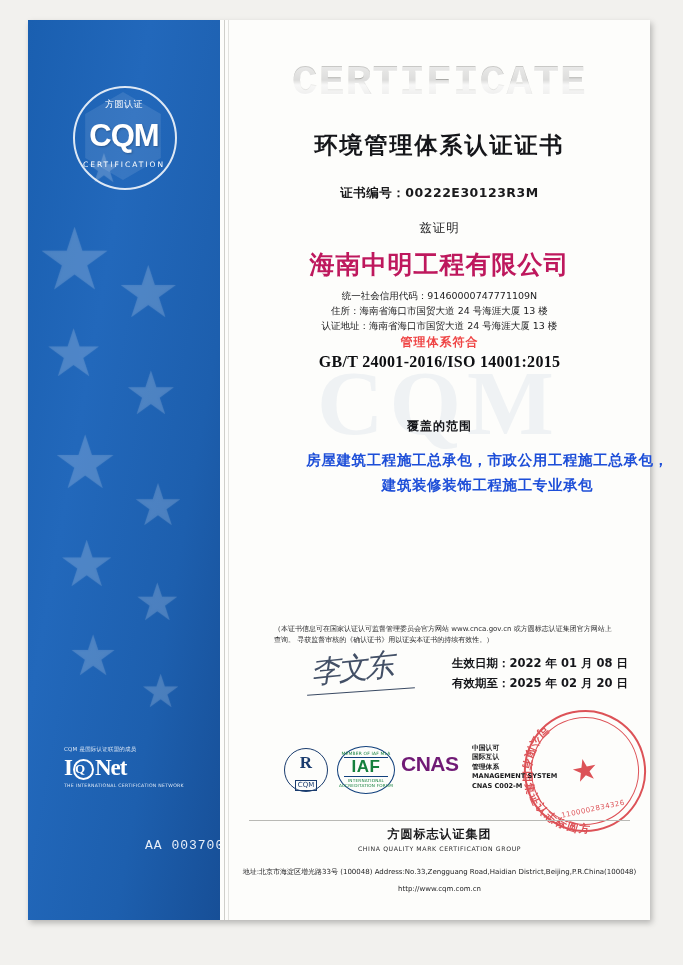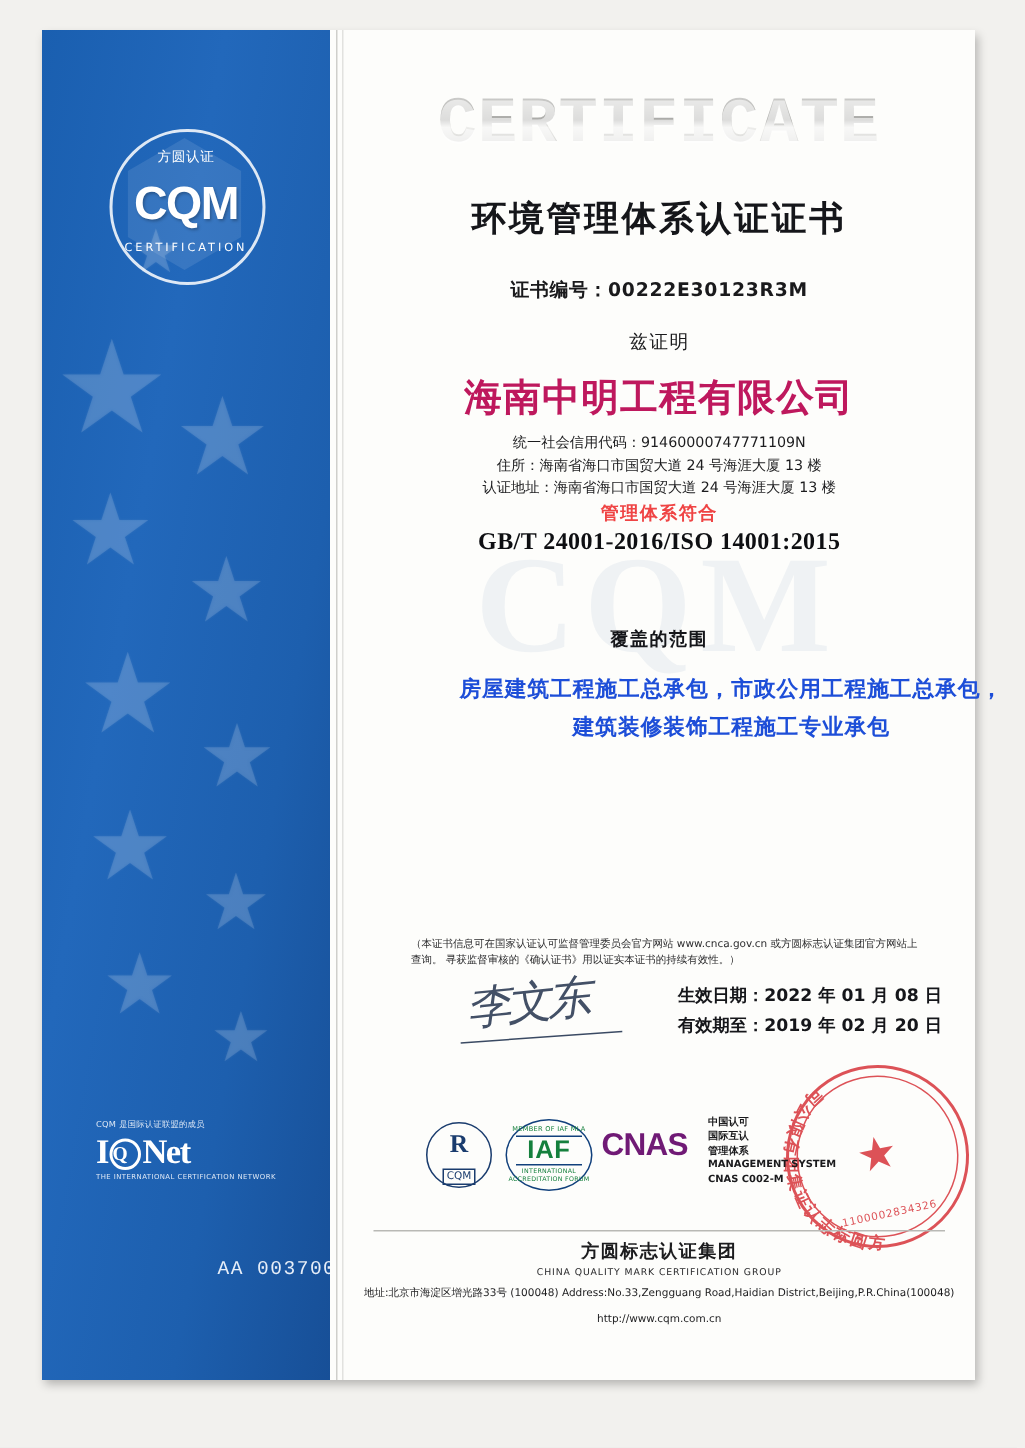--- a/index.html
+++ b/index.html
@@ -499,21 +499,21 @@
     letter-spacing: 1px;
   }
   .footer .org-en {
     font-size: 6.2px;
     letter-spacing: 0.6px;
     margin-top: 2px;
     color: #2a2a2c;
   }
   .footer .addr {
     font-size: 7px;
-    margin-top: 5px;
+    margin-top: 15px;
     line-height: 11px;
   }
   .footer .url {
     font-size: 7px;
     margin-top: 7px;
   }
 
   
   .cqm-emblem {
     position: absolute;
@@ -647,21 +647,21 @@
         <div>建筑装修装饰工程施工专业承包</div>
       </div>
 
       <div class="fineprint">（本证书信息可在国家认证认可监督管理委员会官方网站 www.cnca.gov.cn 或方圆标志认证集团官方网站上查询。 寻获监督审核的《确认证书》用以证实本证书的持续有效性。）</div>
 
       <div class="dates">
         <div>
           <span>生效日期：</span><span>2022 年 01 月 08 日</span>
         </div>
         <div>
-          <span>有效期至：</span><span>2019 年 02 月 20 日</span>
+          <span>有效期至：</span><span>2025 年 02 月 20 日</span>
         </div>
       </div>
 
       <div class="signature">李文东</div>
       <div class="sig-underline"></div>
 
       <div class="seal">
         <div class="seal-inner"></div>
         <div class="seal-star">★</div>
         <div class="seal-top-text">

